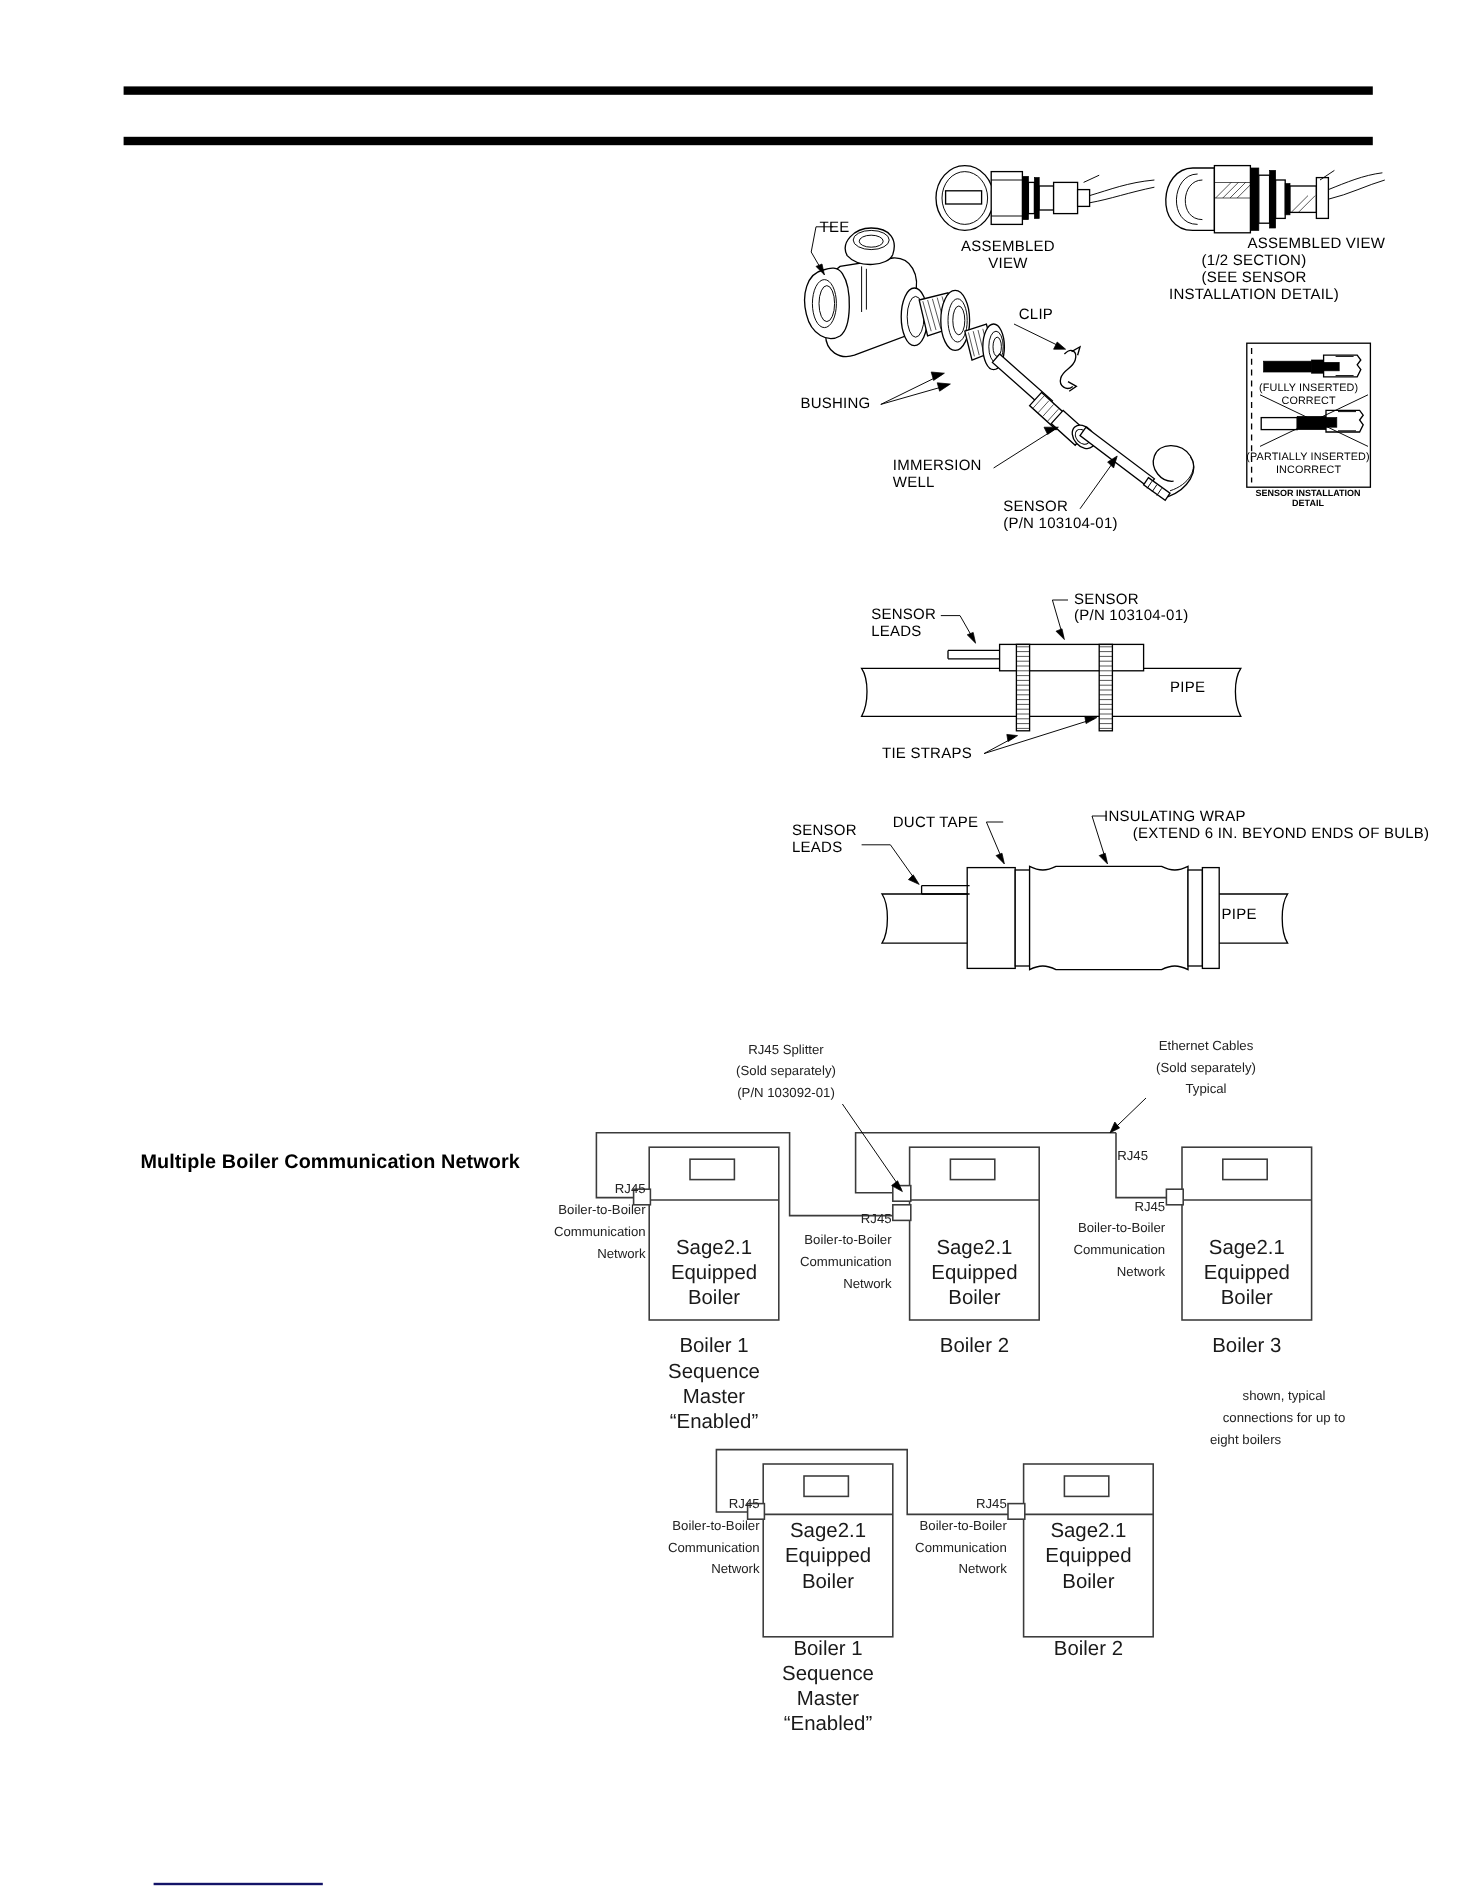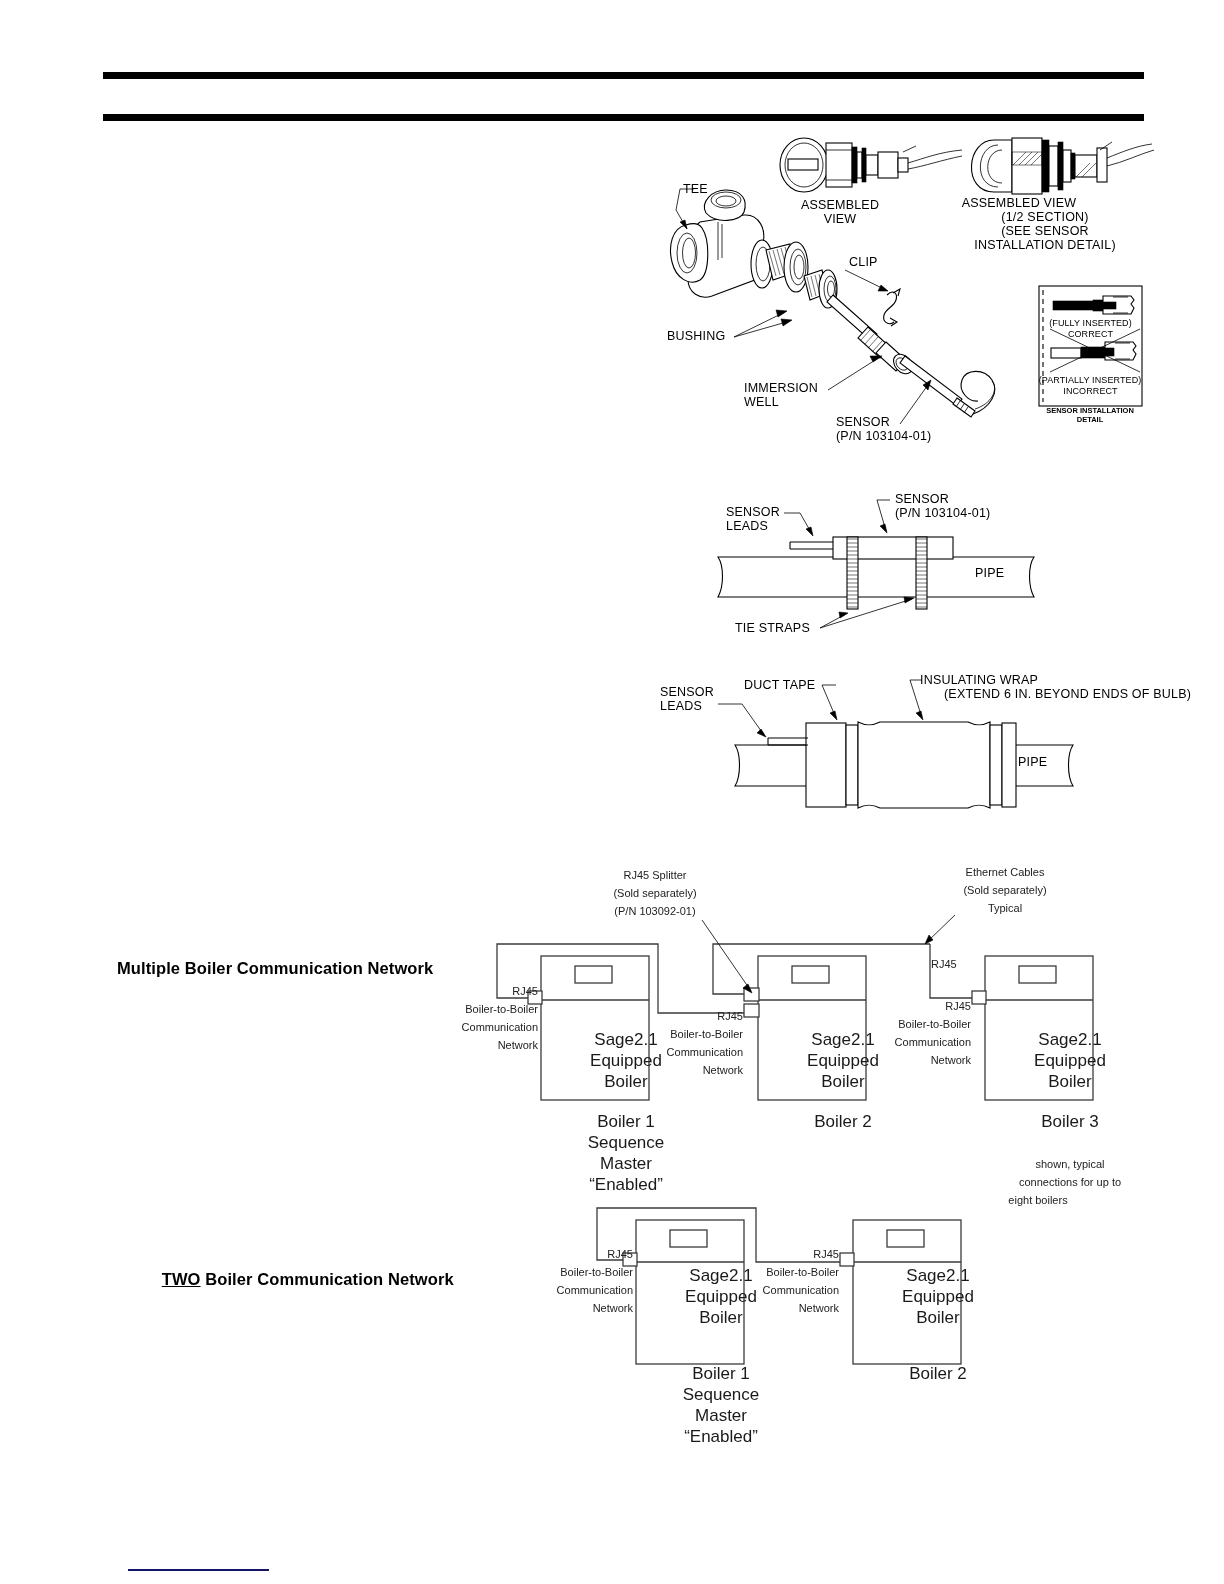--- a/index.html
+++ b/index.html
@@ -45,21 +45,21 @@
   .eng-xs { font-size: 7.5px; letter-spacing: 0px; }
   .ctr { text-align: center; }
   .rt  { text-align: right; }
 
   
   .net {
     font-size: 11px;
     line-height: 1.22;
     color: #222222;
   }
-  .net-ttl { font-size: 17px; color: #1a1a1a; line-height: 1.22; padding-left: 31px; }
+  .net-ttl { font-size: 17px; color: #1a1a1a; line-height: 1.22; }
   .heading {
     font-size: 16.5px;
     font-weight: bold;
     color: #000000;
     letter-spacing: 0.1px;
   }
   .u { text-decoration: underline; }
   .b { font-weight: bold; }
 
   
@@ -235,21 +235,21 @@
   <div class="lbl eng" style="left:667px; top:329px;">BUSHING</div>
   <div class="lbl eng" style="left:849px; top:255px;">CLIP</div>
   <div class="lbl eng" style="left:744px; top:381px;">IMMERSION</div>
   <div class="lbl eng" style="left:744px; top:395px;">WELL</div>
   <div class="lbl eng" style="left:836px; top:415px;">SENSOR</div>
   <div class="lbl eng" style="left:836px; top:429px;">(P/N 103104-01)</div>
 
   <div class="lbl eng ctr" style="left:760px; top:198px; width:160px;">ASSEMBLED</div>
   <div class="lbl eng ctr" style="left:760px; top:212px; width:160px;">VIEW</div>
 
-  <div class="lbl eng ctr" style="left:904px; top:196px; width:230px;">ASSEMBLED VIEW</div>
+  <div class="lbl eng ctr" style="left:982px; top:196px; width:230px;">ASSEMBLED VIEW</div>
   <div class="lbl eng ctr" style="left:930px; top:210px; width:230px;">(1/2 SECTION)</div>
   <div class="lbl eng ctr" style="left:930px; top:224px; width:230px;">(SEE SENSOR</div>
   <div class="lbl eng ctr" style="left:930px; top:238px; width:230px;">INSTALLATION DETAIL)</div>
 
   <svg class="layer" id="fig-detail" width="1224" height="1584" aria-hidden="true">
     <rect class="ln" x="1039" y="286" width="103" height="120" fill="#ffffff"></rect>
     <line class="ln" x1="1043" y1="290" x2="1043" y2="402" stroke-dasharray="5,4"></line>
 
     <g>
       <rect class="fil-k" x="1053" y="301" width="40" height="9"></rect>
@@ -482,23 +482,20 @@
   <div class="lbl net-ttl ctr" style="left:536px; top:1175px; width:118px;">“Enabled”</div>
 
   <div class="lbl net-ttl ctr" style="left:753px; top:1112px; width:118px;">Boiler 2</div>
 
   <div class="lbl net-ttl ctr" style="left:980px; top:1112px; width:118px;">Boiler 3</div>
 
   <div class="lbl net ctr" style="left:995px; top:1158px; width:150px;">shown, typical</div>
   <div class="lbl net ctr" style="left:995px; top:1176px; width:150px;">connections for up to</div>
   <div class="lbl net ctr" style="left:963px; top:1194px; width:150px;">eight boilers</div>
 
-  <div class="lbl heading" style="left:143px; top:1252px;">
-    <span class="u">TWO</span><span> Boiler Communication Network</span>
-  </div>
 
   <svg class="layer" id="fig-two" width="1224" height="1584" aria-hidden="true">
 
     <g>
       <rect class="box" x="636" y="1220" width="108" height="144"></rect>
       <line class="cable" x1="636" y1="1262" x2="744" y2="1262"></line>
       <rect class="box" x="670" y="1230" width="37" height="17"></rect>
       <rect class="box" x="623" y="1253" width="14" height="13"></rect>
       <path class="cable" d="M623 1260 L 597 1260 L 597 1208 L 756 1208 L 756 1262 L 842 1262"></path>
     </g>

